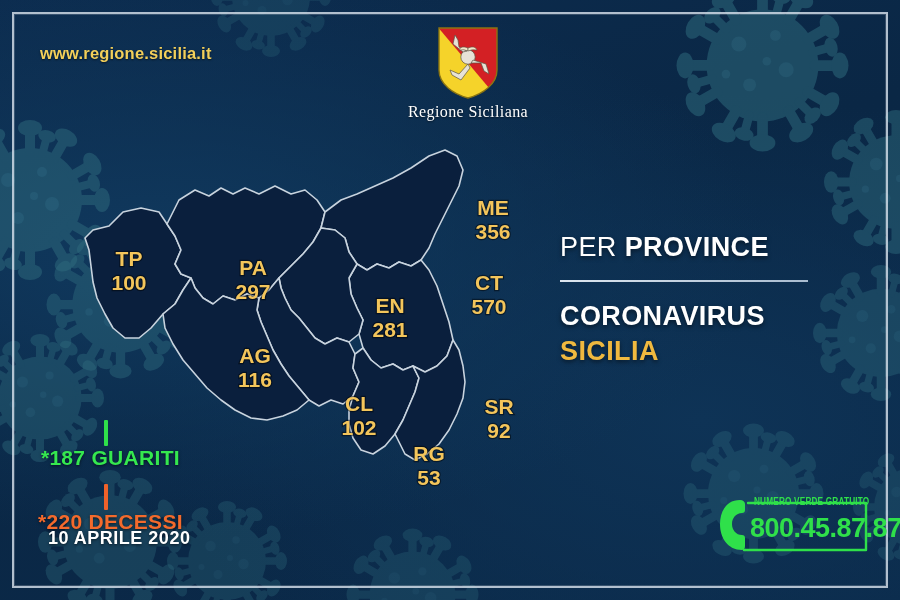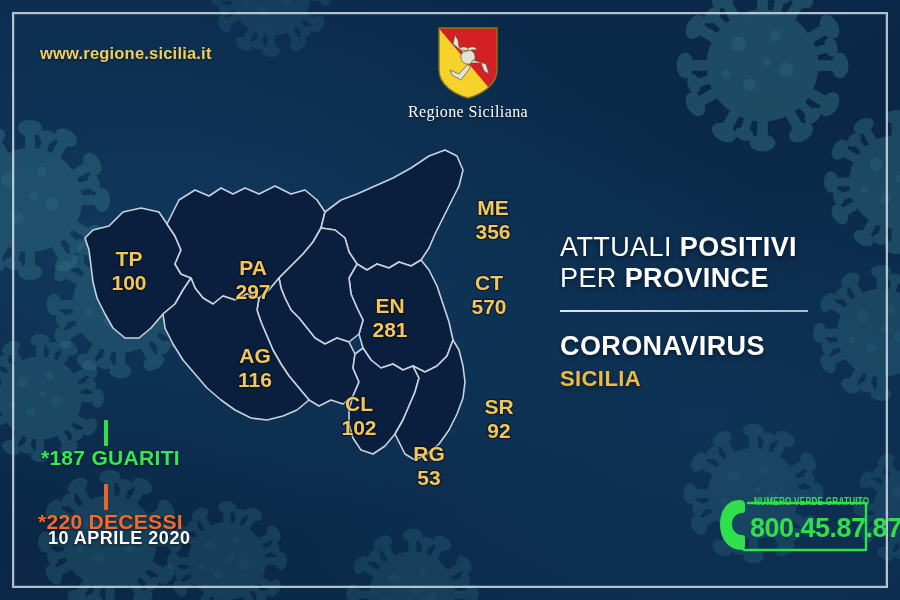--- a/index.html
+++ b/index.html
@@ -61,21 +61,21 @@
     text-shadow:0 2px 4px rgba(0,0,0,.5);white-space:nowrap;
   }
   .hl-light{font-weight:normal;}
   .hl-bold{font-weight:bold;}
   #hl-rule{
     height:2px;width:248px;margin:17px 0 19px 0;
     background:linear-gradient(to right,#dde6ef,#a9bcd0);
   }
   #brand-1{font-size:27px;font-weight:bold;letter-spacing:.4px;
            text-shadow:0 2px 4px rgba(0,0,0,.5);}
-  #brand-2{font-size:22px;font-weight:bold;letter-spacing:.4px;color:#f0b93f;
+  #brand-2{font-size:27px;font-weight:bold;letter-spacing:.4px;color:#f0b93f;
            margin-top:4px;text-shadow:0 2px 4px rgba(0,0,0,.5);}
 
   
   #legend{position:absolute;left:38px;top:420px;}
   .legend-row{display:flex;align-items:center;margin-bottom:14px;flex-direction:column;}
   .legend-bar{width:4px;height:26px;margin-right:9px;border-radius:1px;}
   .legend-text{font-size:21px;font-weight:bold;letter-spacing:.3px;
                text-shadow:0 1px 3px rgba(0,0,0,.6);}
   #bar-guariti{background:#2fe04a;}
   #bar-decessi{background:#f0622a;}
@@ -354,23 +354,20 @@
         <text class="prov-label" x="436" y="276">SR</text>
         <text class="prov-label" x="436" y="300">92</text>
         <text class="prov-label" x="366" y="323">RG</text>
         <text class="prov-label" x="366" y="347">53</text>
       </g>
     </svg>
   </div>
 
   <div id="headline">
     <div class="hl-row">
-      <span class="hl-light">ATTUALI</span><span>&nbsp;</span><span class="hl-bold">POSITIVI</span>
-    </div>
-    <div class="hl-row">
       <span class="hl-light">PER</span><span>&nbsp;</span><span class="hl-bold">PROVINCE</span>
     </div>
     <div id="hl-rule"></div>
     <div id="brand-1">CORONAVIRUS</div>
     <div id="brand-2">SICILIA</div>
   </div>
 
   <div id="legend">
     <div class="legend-row">
       <div class="legend-bar" id="bar-guariti"></div>

